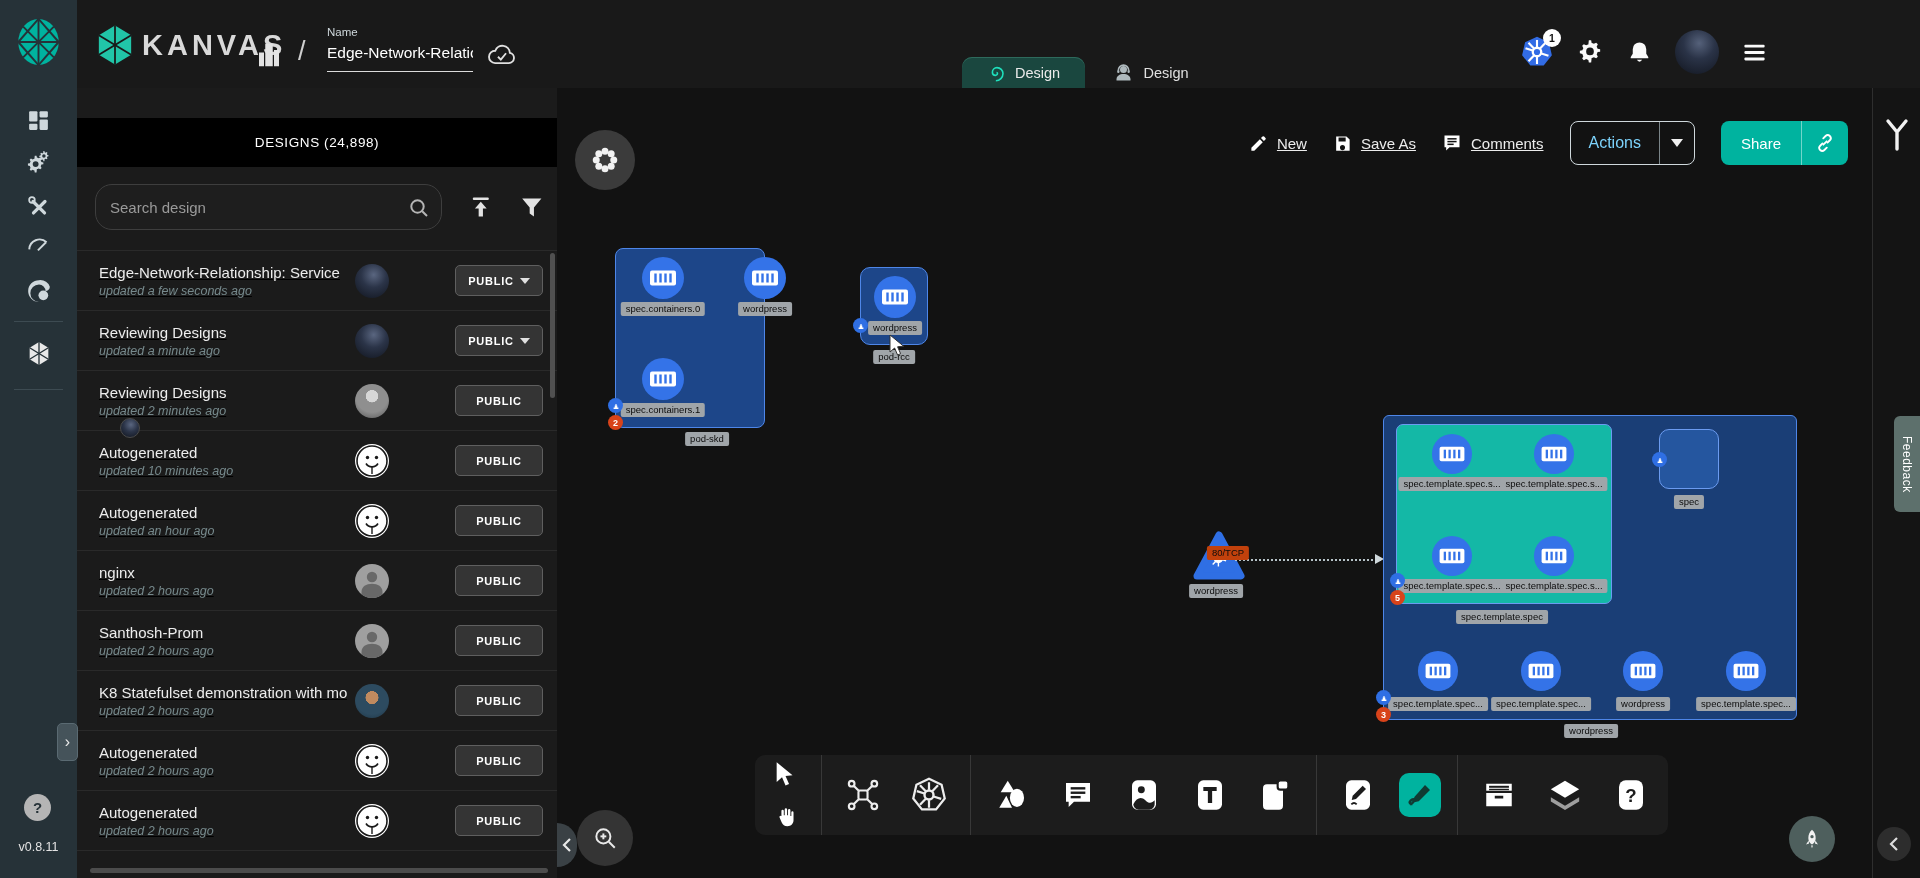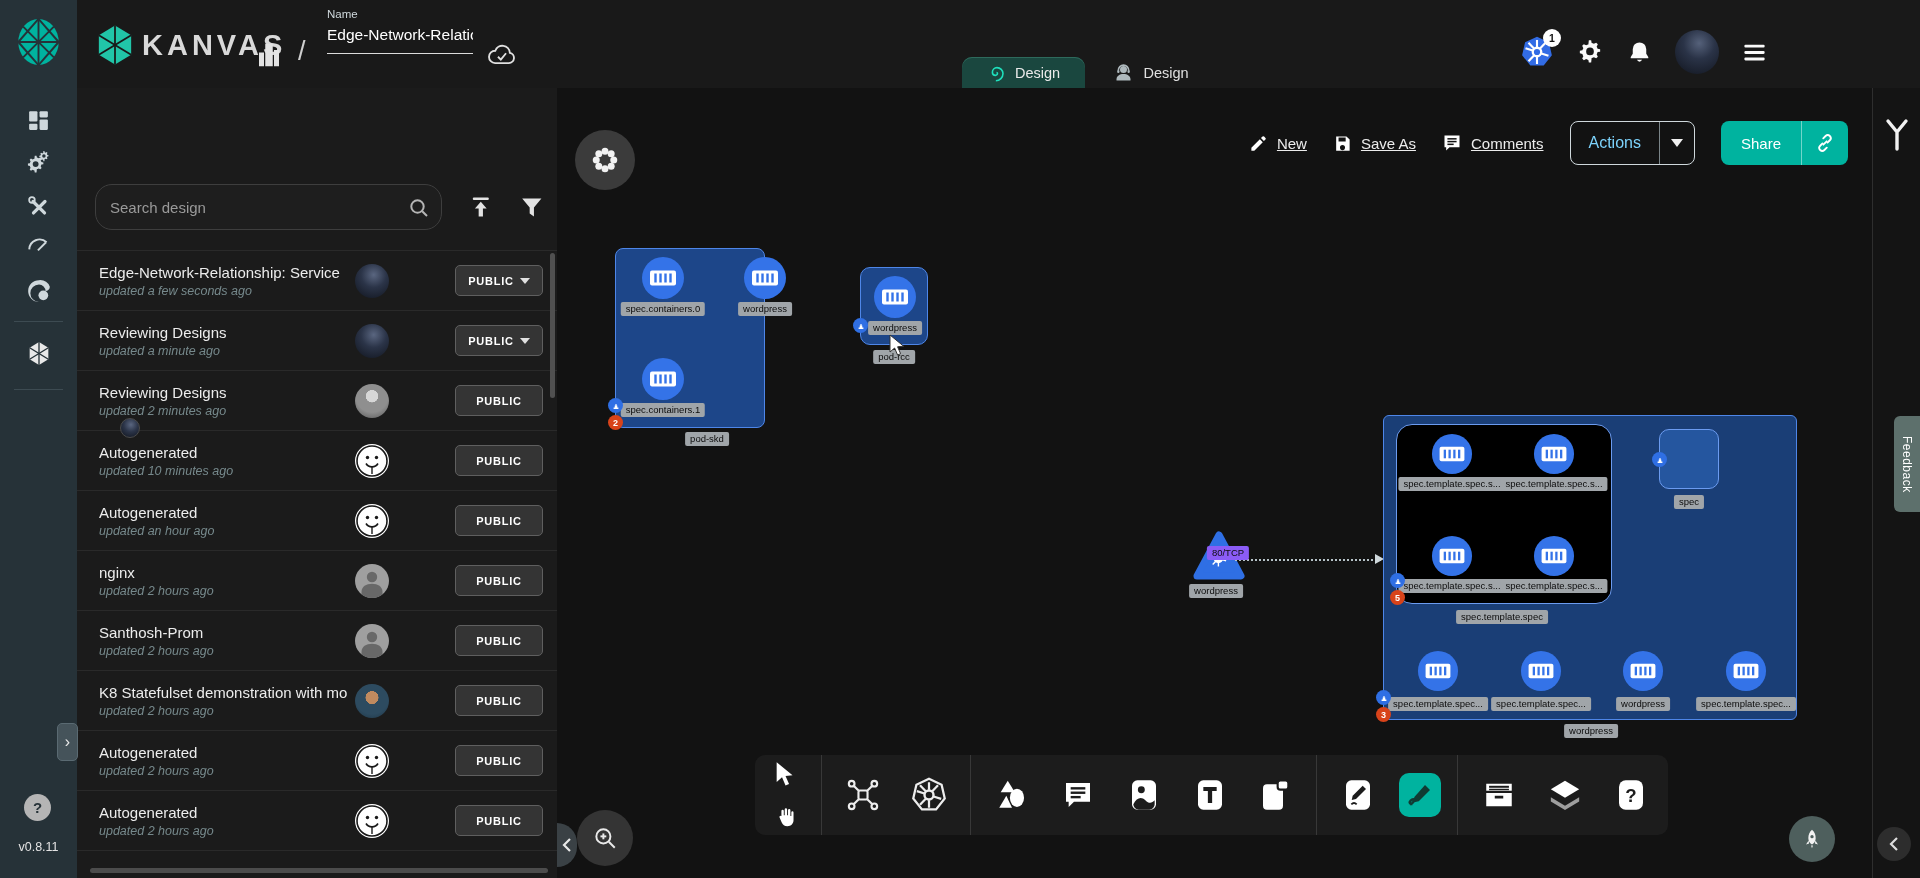--- a/index.html
+++ b/index.html
@@ -6,21 +6,21 @@
   html,body { background:#000; }
   body { font-family:"Liberation Sans", sans-serif; }
   .stage { position:relative; width:1920px; height:878px; background:#121212; overflow:hidden; }
 
   
   .header { position:absolute; left:0; top:0; width:1920px; height:88px; background:#191919; z-index:20; }
   .brand-hex { position:absolute; left:95px; top:24px; }
   .brand-word { position:absolute; left:142px; top:29px; font-size:29px; font-weight:800; letter-spacing:4px; color:#d9d9d9; }
   .org-icon { position:absolute; left:254px; top:40px; }
   .bc-sep { position:absolute; left:298px; top:36px; font-size:27px; font-weight:300; color:#cfcfcf; }
-  .name-field { position:absolute; left:327px; top:8px; width:146px; }
+  .name-field { position:absolute; left:327px; top:26px; width:146px; }
   .name-label { font-size:11.5px; color:#cfd8dc; }
   .name-value { margin-top:6px; font-size:15.5px; color:#ffffff; white-space:nowrap; overflow:hidden; border-bottom:1px solid #dcdcdc; padding-bottom:9px; width:146px; }
   .cloud-ic { position:absolute; left:487px; top:42px; }
   .hdr-right { position:absolute; right:152px; top:30px; display:flex; align-items:center; gap:22px; }
   .k8s-ctx { position:relative; width:34px; height:34px; }
   .ctx-badge { position:absolute; right:-7px; top:-6px; width:18px; height:18px; border-radius:50%; background:#fff; color:#111; font-size:10.5px; font-weight:bold; display:flex; align-items:center; justify-content:center; }
   .avatar-hdr { width:44px; height:44px; border-radius:50%; background:radial-gradient(circle at 55% 30%, #55617a 0%, #2a3347 40%, #10141d 100%); }
   .tabs { position:absolute; left:962px; bottom:0; display:flex; align-items:flex-end; height:31px; }
   .tab { height:31px; display:flex; align-items:center; justify-content:center; gap:9px; border-radius:10px 10px 0 0; font-size:14.5px; color:#eaeaea; cursor:pointer; }
   .tab.active { width:123px; background:#1a473f; box-shadow:inset 0 1px 0 #2e6a5c; }
@@ -39,21 +39,21 @@
   .panel { position:absolute; left:77px; top:88px; width:480px; height:790px; background:#1b1b1b; z-index:10; }
   .panel-title { position:absolute; left:0; top:30px; width:480px; height:49px; background:#000; color:#fff; font-size:13.5px; letter-spacing:.6px; display:flex; align-items:center; justify-content:center; }
   .search-row { position:absolute; left:18px; top:96px; width:450px; height:46px; display:flex; align-items:center; }
   .search-box { position:relative; width:352px; height:46px; background:#1e1e1e; border:1px solid #3e3e3e; border-radius:17px; }
   .search-box input { position:absolute; inset:0; background:transparent; border:none; outline:none; color:#cfcfcf; font-size:15px; padding:0 40px 0 14px; font-family:"Liberation Sans",sans-serif; }
   .search-box input::placeholder { color:#9a9a9a; }
   .search-ic { position:absolute; right:10px; top:11px; }
   .panel-tool { margin-left:26px; width:26px; height:26px; }
   .list { position:absolute; left:0; top:162px; width:480px; height:600px; border-top:1px solid #2a2a2a; }
   .design-row { height:60px; display:flex; align-items:center; padding:0 14px 0 22px; border-bottom:1px solid #2a2a2a; background:#1b1b1b; }
-  .row-text { width:248px; overflow:hidden; }
+  .row-text { width:248px; overflow:hidden;text-decoration:underline; }
   .row-name { font-size:15px; color:#ececec; white-space:nowrap; }
   .row-updated { margin-top:3px; font-size:12.5px; font-style:italic; color:#76898c; white-space:nowrap; }
   .avatar { position:relative; width:34px; height:34px; border-radius:50%; margin-left:8px; flex:0 0 34px; overflow:hidden; background:#888; }
   .avatar svg { display:none; position:absolute; inset:0; }
   .av-batman { background:radial-gradient(circle at 55% 32%, #5a6680 0%, #2b3448 42%, #0f131c 100%); }
   .av-photo  { background:radial-gradient(circle at 50% 40%, #c08a5f 0 24%, #2d4b60 25% 62%, #1c3240 100%); }
   .av-gray   { background:radial-gradient(circle at 50% 36%, #d6d6d6 0 22%, #8f8f8f 23% 58%, #525252 100%); }
   .av-smiley { background:#fff; } .av-smiley svg.smiley { display:block; }
   .av-person { background:#9f9f9f; } .av-person svg.person { display:block; }
   .vis-badge { margin-left:auto; min-width:88px; height:31px; background:#343434; border:1px solid #5f5f5f; border-radius:5px; color:#fff; font-weight:bold; font-size:11px; letter-spacing:.8px; display:flex; align-items:center; justify-content:center; gap:6px; font-family:"Liberation Sans",sans-serif; }
@@ -70,21 +70,21 @@
   .actions-main { display:flex; align-items:center; padding:0 18px; font-size:16px; }
   .actions-sep { width:1px; background:#7a8488; }
   .actions-caret { width:34px; display:flex; align-items:center; justify-content:center; }
   .share-split { display:flex; align-items:stretch; height:44px; background:#00B39F; border-radius:8px; color:#fff; }
   .share-main { display:flex; align-items:center; padding:0 20px; font-size:15px; }
   .share-sep { width:1px; background:rgba(255,255,255,.45); }
   .share-link { width:46px; display:flex; align-items:center; justify-content:center; }
 
   .node-rect { position:absolute; border:1.5px solid #4e86e8; background:#1d4689; }
   .chip { position:absolute; transform:translateX(-50%); background:#a0a5a9; color:#0c0c0c; font-size:9.5px; line-height:1.3; padding:1px 5px; border-radius:2px; white-space:nowrap; z-index:6; }
-  .chip.port { background:#8b5cf6; }
+  .chip.port { background:#c2410c; }
   .cnode { position:absolute; width:44px; height:44px; }
   .cnode.sm { width:42px; height:42px; }
   .badge-b { position:absolute; width:15px; height:15px; border-radius:50%; background:#2f6fe4; display:flex; align-items:center; justify-content:center; z-index:7; }
   .badge-r { position:absolute; width:15px; height:15px; border-radius:50%; background:#d8431a; color:#fff; font-size:9px; font-weight:bold; display:flex; align-items:center; justify-content:center; z-index:7; }
   .edge-line { position:absolute; border-top:2px dotted #b6c2c8; }
   .edge-arrow { position:absolute; width:0; height:0; border-left:9px solid #cfd8dc; border-top:5px solid transparent; border-bottom:5px solid transparent; }
 
   
   .btoolbar { position:absolute; left:198px; top:667px; width:913px; height:80px; background:#1c1c1c; border-radius:10px; display:flex; align-items:center; padding:0 12px; gap:16px; }
   .tool-col { display:flex; flex-direction:column; align-items:center; justify-content:space-between; height:68px; width:40px; }
@@ -255,20 +255,21 @@
           </g>
         </svg>
       </div>
     <div class="nav-div" style="top:389px"></div>
     <div class="expand-btn">›</div>
     <div class="help-btn">?</div>
     <div class="version">v0.8.11</div>
   </div>
 
   <div class="panel">
+    <div class="panel-title">DESIGNS (24,898)</div>
     <div class="search-row">
       <div class="search-box">
         <input placeholder="Search design" style="">
         <svg class="search-ic" width="24" height="24" viewBox="0 0 24 24" fill="none" stroke="#b5b5b5" stroke-width="2">
             <circle cx="10.5" cy="10.5" r="6.2"></circle>
             <line x1="15.2" y1="15.2" x2="20" y2="20"></line>
           </svg>
       </div>
       <svg class="panel-tool" viewBox="0 0 24 24" fill="#e3e3e3">
           <rect x="4.5" y="3" width="15" height="2.4" rx="1"></rect>
@@ -591,21 +592,21 @@
           <circle cx="12" cy="12" r="5" fill="#fff"></circle>
           <use href="#k8swheel" stroke="#fff" fill="none" transform="scale(1)"></use>
         </g>
     </svg>
     <div class="edge-line" style="left:678px; top:471px; width:146px;"></div>
     <div class="edge-arrow" style="left:818px; top:466px;"></div>
     <div class="chip port" style="left:671px; top:458px;">80/TCP</div>
     <div class="chip" style="left:659px; top:496px;">wordpress</div>
 
     <div class="node-rect" style="left:826px; top:327px; width:414px; height:305px; border-radius:6px; background:#1a3e76;">
-      <div class="node-rect" style="left:12px; top:8px; width:216px; height:180px; border-radius:16px; background:#000000; border-color:#6b9bf0;">
+      <div class="node-rect" style="left:12px; top:8px; width:216px; height:180px; border-radius:7px; background:#14b8a6; border-color:#6b9bf0;">
         <div class="cnode sm" style="left:34px; top:8px;"><svg viewBox="0 0 44 44" width="100%" height="100%">
               <circle cx="22" cy="22" r="21" fill="#3473e8"></circle>
               <rect x="9" y="14.5" width="26" height="15" rx="2" fill="#fff"></rect>
               <g stroke="#3473e8" stroke-width="2.4">
                 <line x1="14.5" y1="17.5" x2="14.5" y2="26.5"></line>
                 <line x1="19.5" y1="17.5" x2="19.5" y2="26.5"></line>
                 <line x1="24.5" y1="17.5" x2="24.5" y2="26.5"></line>
                 <line x1="29.5" y1="17.5" x2="29.5" y2="26.5"></line>
               </g>
             </svg></div>

